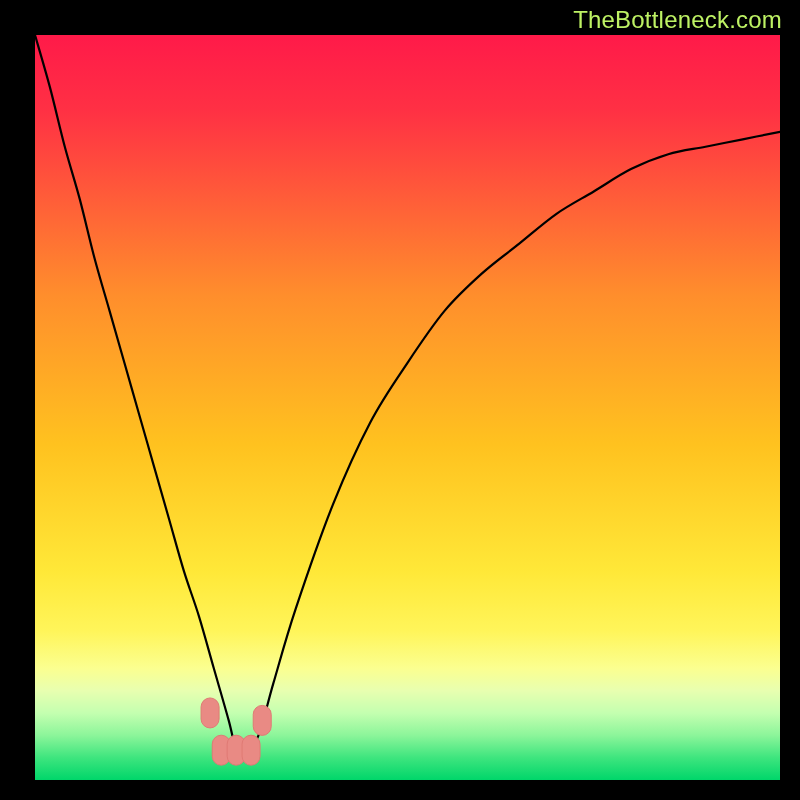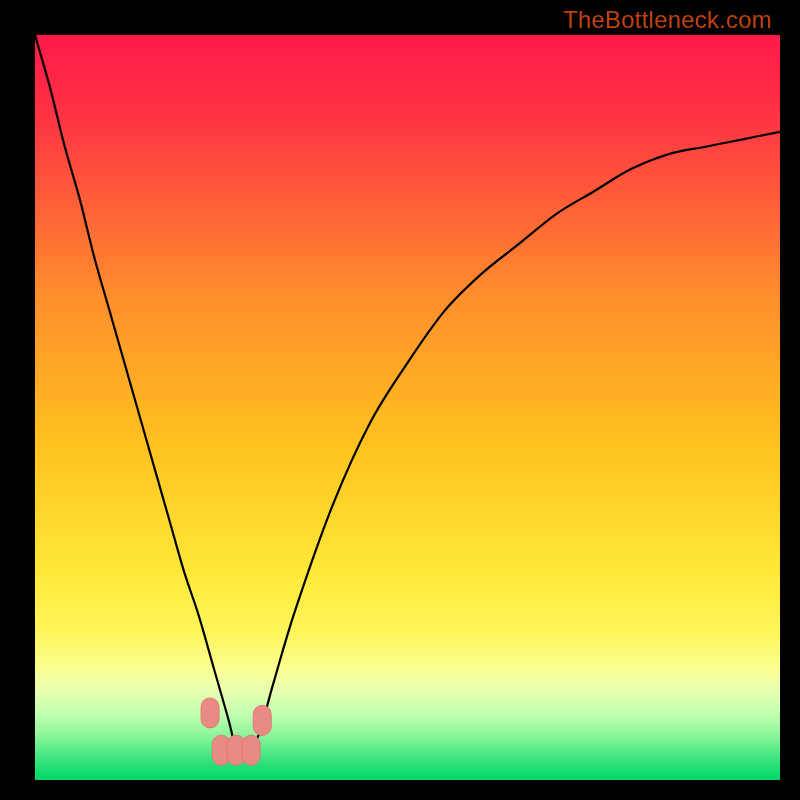--- a/index.html
+++ b/index.html
@@ -22,25 +22,25 @@
     position: absolute;
     left: 35px;
     top: 35px;
     width: 745px;
     height: 745px;
     overflow: hidden;
   }
   .watermark {
     position: absolute;
     top: 6px;
-    right: 28px;
+    right: 18px;
     font-family: Arial, Helvetica, sans-serif;
     font-size: 24px;
     font-weight: 500;
-    color: #c2410c;
+    color: #bef264;
     letter-spacing: 0.2px;
   }
   svg {
     display: block;
   }
 </style>
 </head>
 <body>
 
 <div class="frame">

